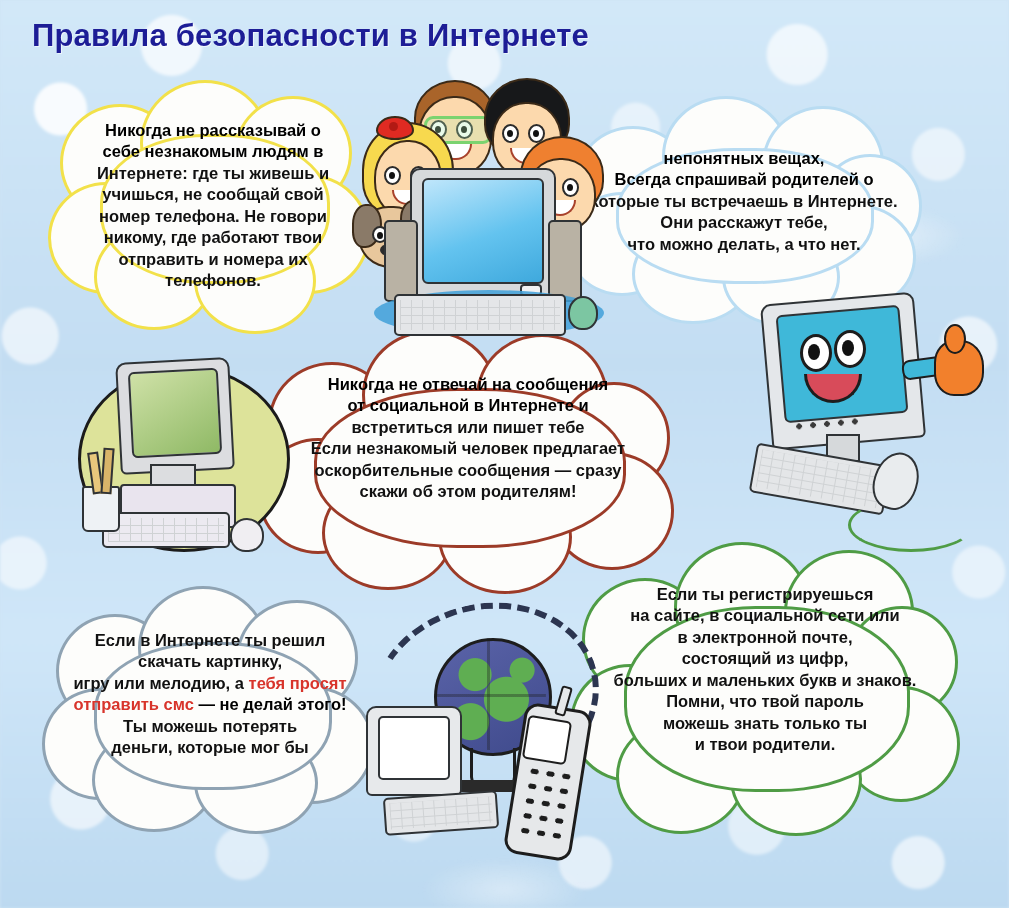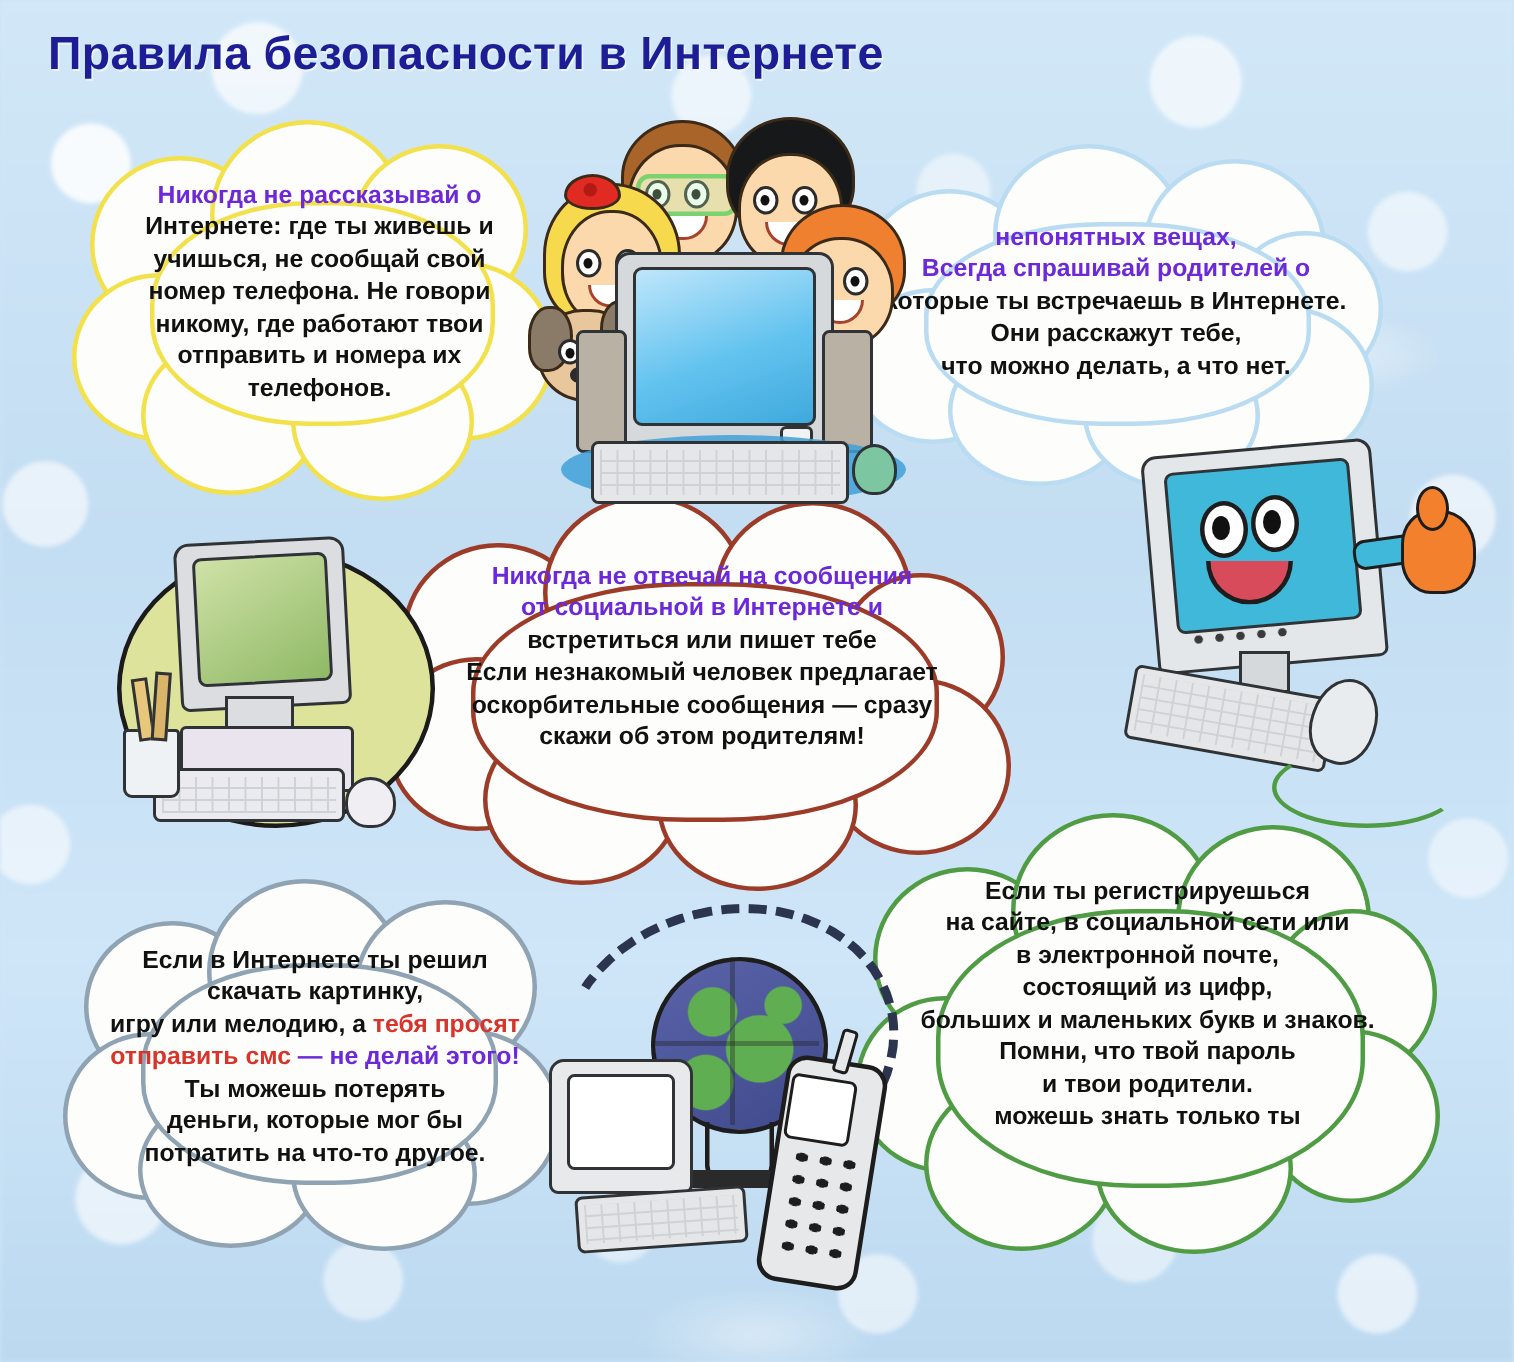--- a/index.html
+++ b/index.html
@@ -68,21 +68,21 @@
     box-sizing:border-box;
   }
   .cloud .txt{
     position:absolute;
     text-align:center;
     color:#111;
     font-weight:bold;
     line-height:1.30;
     z-index:6;
   }
-  .txt .hl-blue{color:#6d28d9;margin-top:45px;}
+  .txt .hl-blue{color:#000000;margin-top:45px;}
   .txt .hl-red{color:#d8342b;}
 
   
   #cloud1{left:48px;top:78px;width:330px;height:262px;}
   #cloud1 .lobes i{border:3px solid #f2e14a;}
   #cloud1 .txt{left:12px;top:42px;width:306px;font-size:16.5px;}
 
   
   #cloud2{left:566px;top:96px;width:356px;height:232px;}
   #cloud2 .lobes i{border:3px solid #b9dcf2;}
@@ -153,20 +153,21 @@
       <i style="left:92px;top:2px;width:130px;height:126px;"></i>
       <i style="left:186px;top:18px;width:118px;height:114px;"></i>
       <i style="left:0px;top:104px;width:116px;height:112px;"></i>
       <i style="left:198px;top:96px;width:124px;height:120px;"></i>
       <i style="left:46px;top:146px;width:120px;height:106px;"></i>
       <i style="left:146px;top:150px;width:122px;height:106px;"></i>
       <i style="left:52px;top:56px;width:230px;height:150px;border-radius:46%;"></i>
     </div>
     <div class="txt">
       <div><span class="hl-blue">Никогда не рассказывай о</span></div>
+      <div><span class="hl-blue">себе незнакомым людям в</span></div>
       <div><span>Интернете: где ты живешь и</span></div>
       <div><span>учишься, не сообщай свой</span></div>
       <div><span>номер телефона. Не говори</span></div>
       <div><span>никому, где работают твои</span></div>
       <div><span>отправить и номера их</span></div>
       <div><span>телефонов.</span></div>
     </div>
   </div>
 
   <div class="cloud" id="cloud2">
@@ -223,21 +224,20 @@
       <i style="left:152px;top:146px;width:124px;height:102px;"></i>
       <i style="left:52px;top:56px;width:238px;height:148px;border-radius:46%;"></i>
     </div>
     <div class="txt">
       <div><span>Если в Интернете ты решил</span></div>
       <div><span>скачать картинку,</span></div>
       <div><span>игру или мелодию, а </span><span class="hl-red">тебя просят</span></div>
       <div><span class="hl-red">отправить смс</span><span class="hl-blue"> — не делай этого!</span></div>
       <div><span>Ты можешь потерять</span></div>
       <div><span>деньги, которые мог бы</span></div>
-      <div><span>потратить на что-то другое.</span></div>
     </div>
   </div>
 
   <div class="cloud" id="cloud5">
     <div class="lobes">
       <i style="left:12px;top:38px;width:126px;height:122px;"></i>
       <i style="left:104px;top:2px;width:136px;height:130px;"></i>
       <i style="left:214px;top:10px;width:130px;height:124px;"></i>
       <i style="left:276px;top:66px;width:112px;height:112px;"></i>
       <i style="left:0px;top:124px;width:120px;height:118px;"></i>
@@ -246,22 +246,22 @@
       <i style="left:160px;top:182px;width:132px;height:114px;"></i>
       <i style="left:54px;top:66px;width:286px;height:186px;border-radius:46%;"></i>
     </div>
     <div class="txt">
       <div><span>Если ты регистрируешься</span></div>
       <div><span>на сайте, в социальной сети или</span></div>
       <div><span>в электронной почте,</span></div>
       <div><span>состоящий из цифр,</span></div>
       <div><span>больших и маленьких букв и знаков.</span></div>
       <div><span>Помни, что твой пароль</span></div>
+      <div><span>можешь знать только ты</span></div>
       <div><span>и твои родители.</span></div>
-      <div><span>можешь знать только ты</span></div>
     </div>
   </div>
 
   <div class="art ill-kids">
 
     <div class="hair" style="left:62px;top:2px;width:78px;height:72px;background:#a9642a;"></div>
     <div class="head" style="left:66px;top:18px;width:70px;height:76px;"></div>
     <div class="eye" style="left:78px;top:42px;"></div>
     <div class="eye" style="left:104px;top:42px;"></div>
     <div style="position:absolute;left:72px;top:38px;width:62px;height:22px;border:3px solid #7bd36f;border-radius:9px;background:rgba(180,240,180,.28);"></div>

